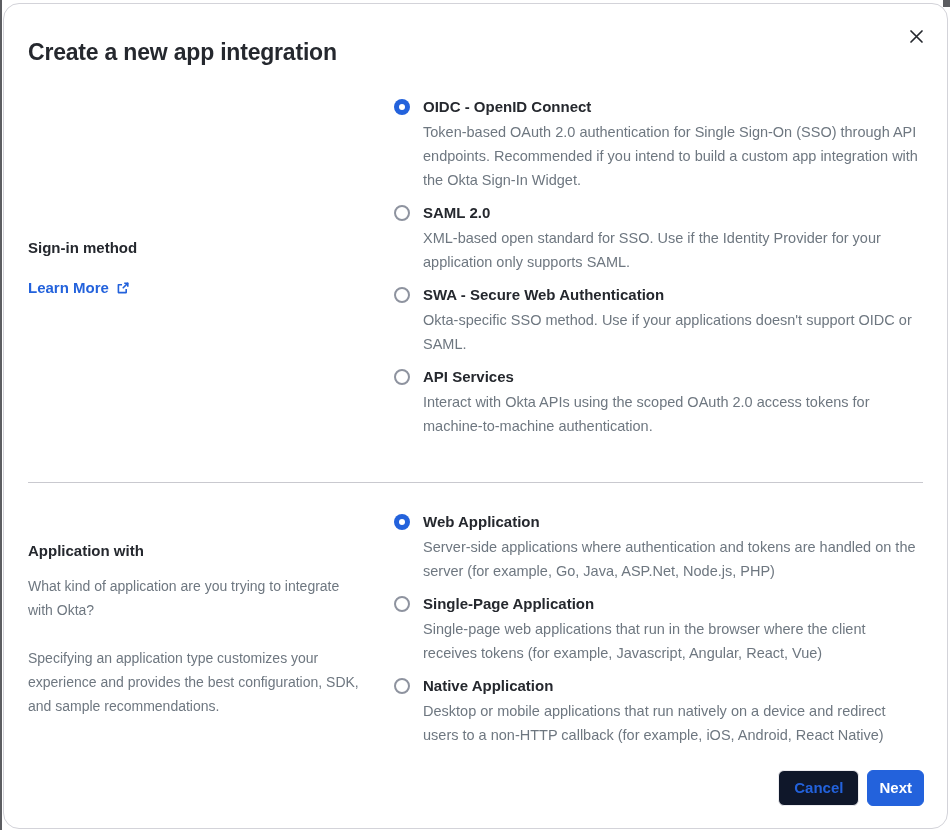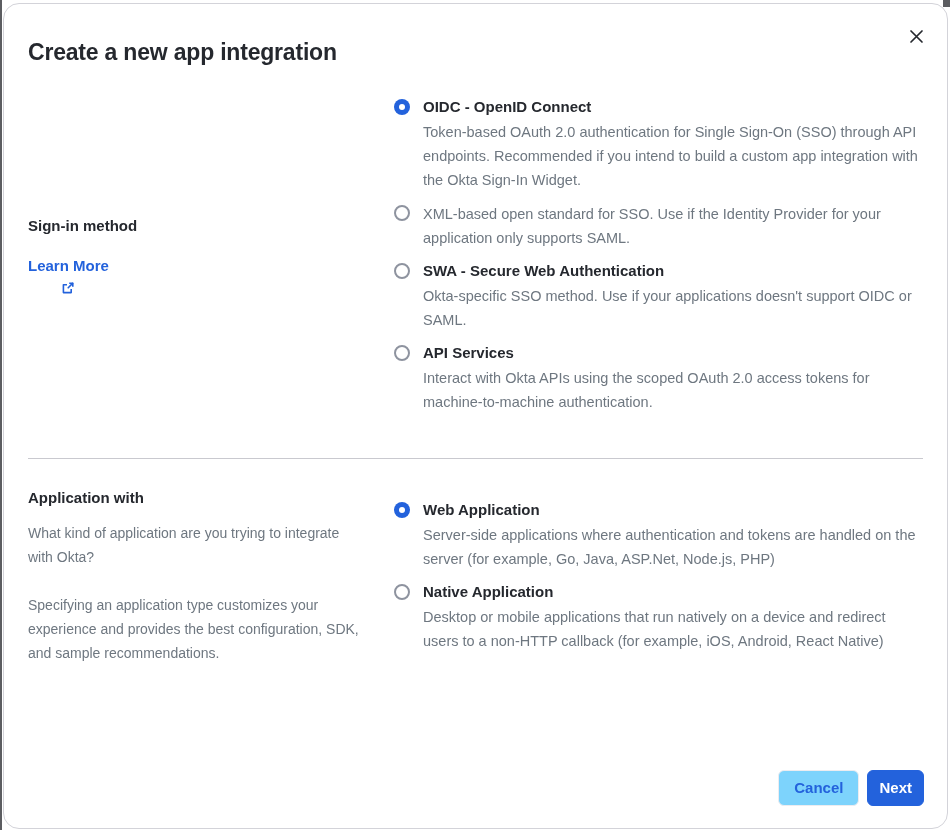--- a/index.html
+++ b/index.html
@@ -46,21 +46,21 @@
   .section-left { width: 340px; margin-right: 26px; flex: none; }
   .section-right { flex: 1; min-width: 0; }
   .section-heading {
     font-size: 15px; font-weight: 700; color: #25282e;
     line-height: 22px; margin: 0;
   }
   .learn-more {
     display: inline-flex; align-items: center; gap: 7px;
     margin-top: 20px;
     color: #2362dc; font-size: 15px; font-weight: 700;
-    text-decoration: none; cursor: pointer; flex-direction: column;
+    text-decoration: none; cursor: pointer;
   }
   .left-para {
     font-size: 14px; color: #6e7780; line-height: 24px;
     margin: 12px 0 0 0;
   }
   .left-para + .left-para { margin-top: 24px; }
   .option { display: flex; align-items: flex-start; margin-bottom: 10px; }
   .option:last-child { margin-bottom: 0; }
   .radio {
     width: 16px; height: 16px; border-radius: 50%;
@@ -87,21 +87,21 @@
   }
   .footer {
     position: absolute; right: 23px; bottom: 22px;
     display: flex; align-items: center; gap: 8px;
   }
   .btn {
     font-family: inherit; font-size: 15px; font-weight: 700;
     border-radius: 6px; cursor: pointer; line-height: 20px;
   }
   .btn-cancel {
-    background: #7dd3fc; color: #2362dc;
+    background: #0f172a; color: #2362dc;
     border: 1px solid #ececf0;
     padding: 7px 15px;
   }
   .btn-next {
     background: #2362dc; color: #ffffff;
     border: 1px solid #2362dc;
     padding: 7px 11px;
   }
 </style>
 </head>
@@ -139,20 +139,21 @@
           <div class="radio selected"></div>
           <div>
             <div class="option-label">OIDC - OpenID Connect</div>
             <div class="option-desc">Token-based OAuth 2.0 authentication for Single Sign-On (SSO) through API endpoints. Recommended if you intend to build a custom app integration with the Okta Sign-In Widget.</div>
           </div>
         </div>
 
         <div class="option">
           <div class="radio"></div>
           <div>
+            <div class="option-label">SAML 2.0</div>
             <div class="option-desc">XML-based open standard for SSO. Use if the Identity Provider for your application only supports SAML.</div>
           </div>
         </div>
 
         <div class="option">
           <div class="radio"></div>
           <div>
             <div class="option-label">SWA - Secure Web Authentication</div>
             <div class="option-desc">Okta-specific SSO method. Use if your applications doesn't support OIDC or SAML.</div>
           </div>
@@ -180,20 +181,27 @@
       <div class="section-right">
 
         <div class="option">
           <div class="radio selected"></div>
           <div>
             <div class="option-label">Web Application</div>
             <div class="option-desc">Server-side applications where authentication and tokens are handled on the server (for example, Go, Java, ASP.Net, Node.js, PHP)</div>
           </div>
         </div>
 
+        <div class="option">
+          <div class="radio"></div>
+          <div>
+            <div class="option-label">Single-Page Application</div>
+            <div class="option-desc">Single-page web applications that run in the browser where the client receives tokens (for example, Javascript, Angular, React, Vue)</div>
+          </div>
+        </div>
 
         <div class="option">
           <div class="radio"></div>
           <div>
             <div class="option-label">Native Application</div>
             <div class="option-desc">Desktop or mobile applications that run natively on a device and redirect users to a non-HTTP callback (for example, iOS, Android, React Native)</div>
           </div>
         </div>
 
       </div>

